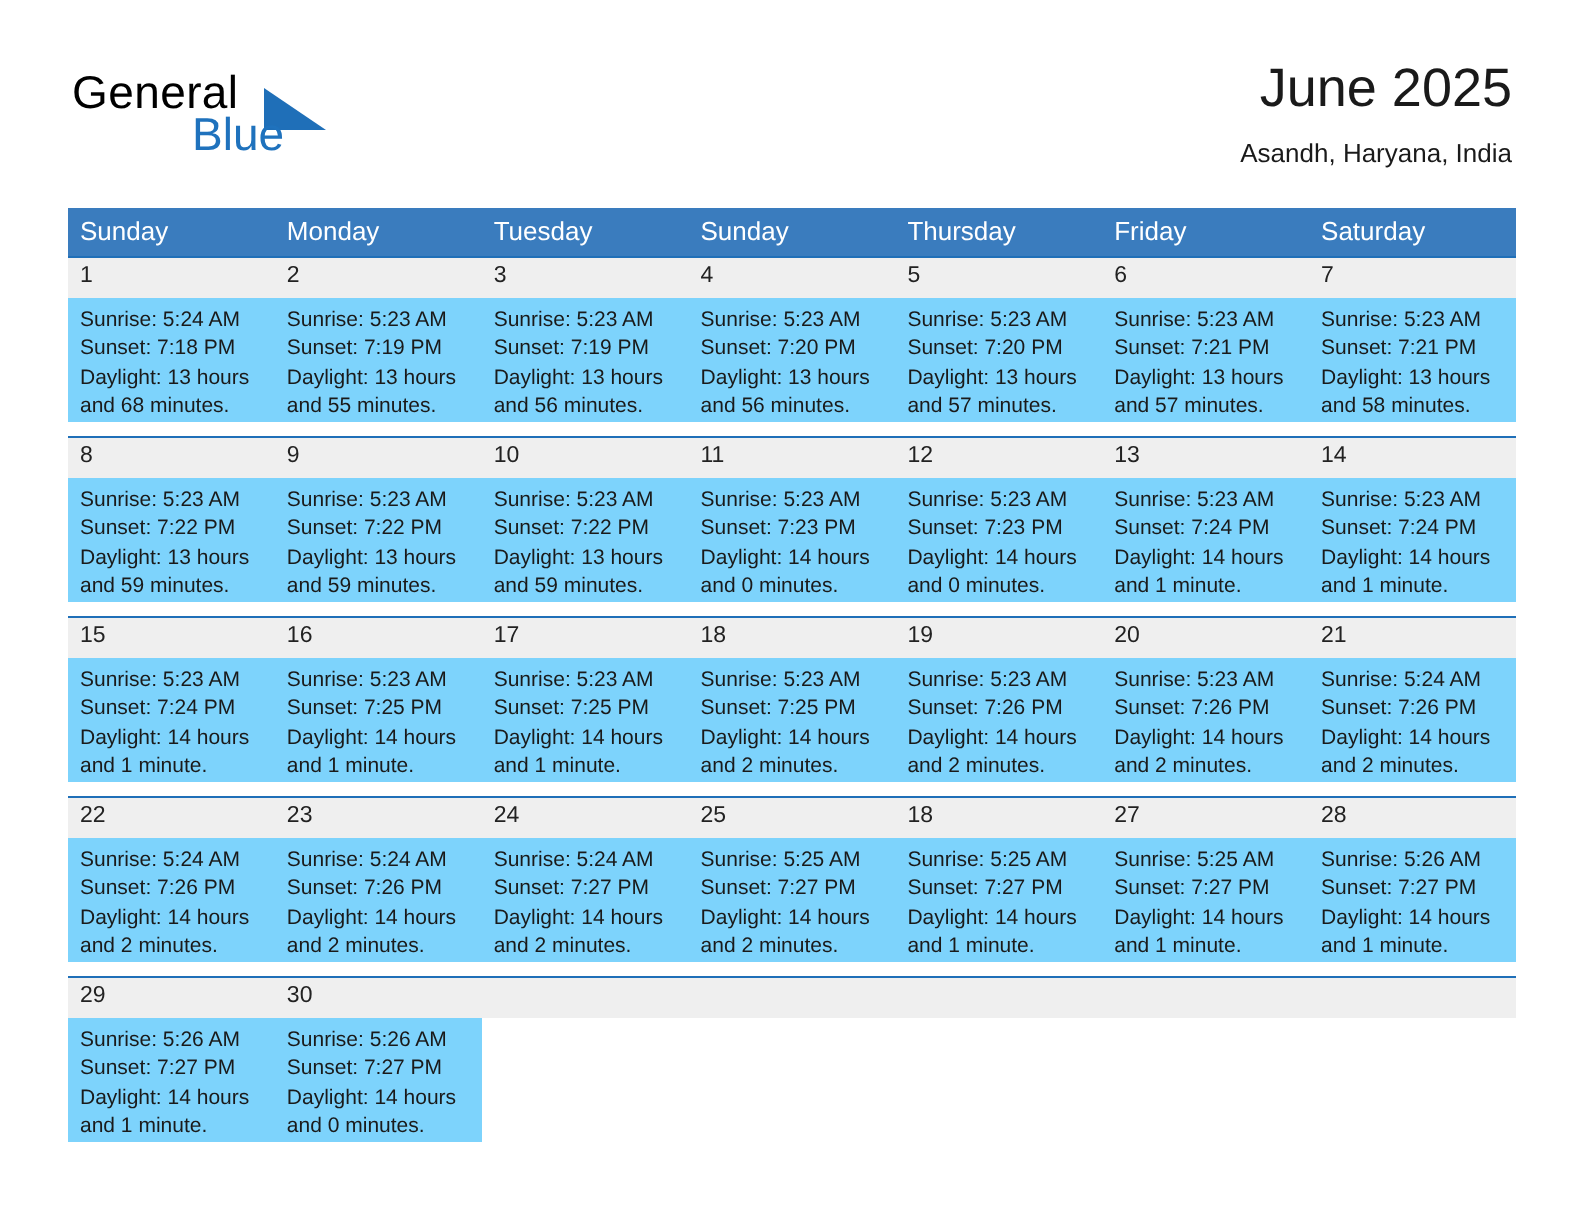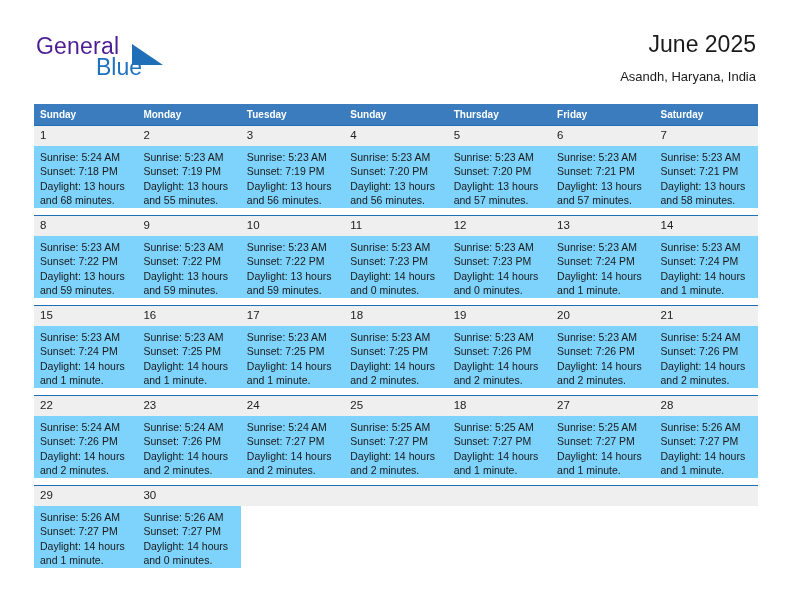--- a/index.html
+++ b/index.html
@@ -35,21 +35,21 @@
     top: 33px;
     width: 200px;
     height: 56px;
   }
   .logo-general {
     position: absolute;
     left: 0;
     top: 0;
     font-size: 23px;
     letter-spacing: 0.2px;
-    color: #4c1d95;
+    color: #000000;
     font-family: "Liberation Sans", sans-serif;
   }
   .logo-blue {
     position: absolute;
     left: 60px;
     top: 21px;
     font-size: 23px;
     color: #1f72bd;
     font-family: "Liberation Sans", sans-serif;
   }
@@ -63,21 +63,21 @@
     border-top: 21px solid transparent;
   }
 
   .title-block {
     position: absolute;
     right: 36px;
     top: 28px;
     text-align: right;
   }
   .month-title {
-    font-size: 23px;
+    font-size: 27px;
     color: #1a1a1a;
     line-height: 32px;
     white-space: nowrap;
   }
   .location {
     font-size: 13px;
     color: #1a1a1a;
     line-height: 18px;
     margin-top: 8px;
     white-space: nowrap;
@@ -89,22 +89,22 @@
     position: absolute;
     left: 34px;
     top: 104px;
     width: 724px;
     border-collapse: collapse;
     table-layout: fixed;
   }
   .calendar th {
     background: #3a7cbe;
     color: #ffffff;
-    font-size: 10px;
-    font-weight: bold;
+    font-size: 13px;
+    font-weight: normal;
     text-align: left;
     padding: 4px 0 5px 6px;
     height: 12px;
     border: none;
   }
   .calendar td {
     width: 103.42px;
     padding: 0;
     vertical-align: top;
     border: none;

